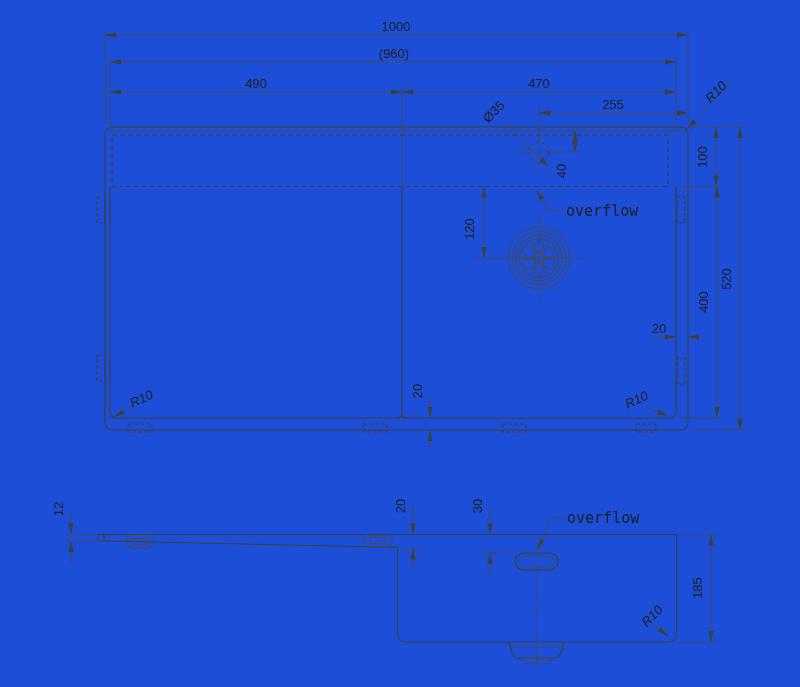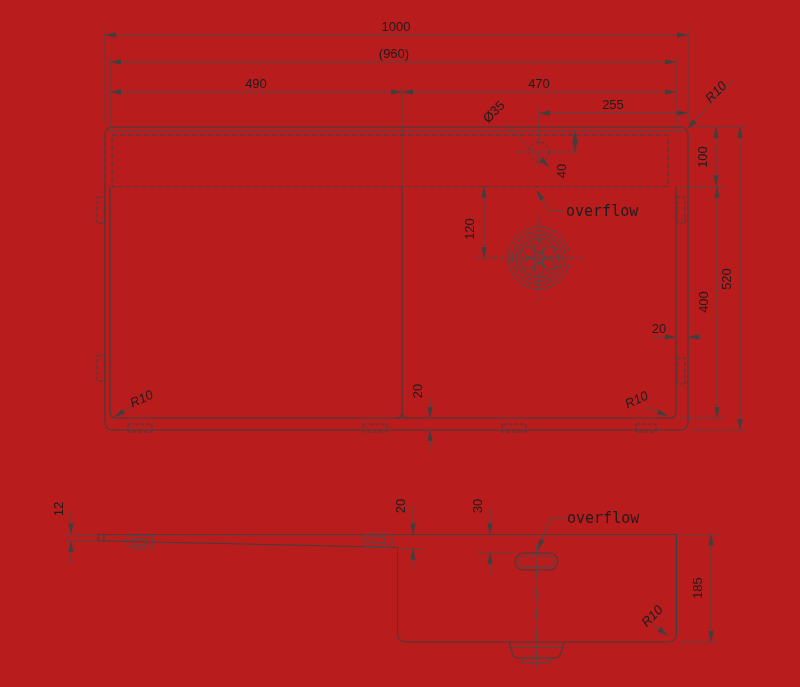--- a/index.html
+++ b/index.html
@@ -1,16 +1,16 @@
 <!DOCTYPE html>
 <html><head>
 <meta charset="utf-8">
 <style>
   html,body{margin:0;padding:0;background:#fff;}
-  .canvas{position:relative;width:800px;height:687px;background:#b91c1c;overflow:hidden;
+  .canvas{position:relative;width:800px;height:687px;background:#1d4ed8;overflow:hidden;
           font-family:"Liberation Sans", sans-serif;}
   svg{display:block;}
   .geo{stroke:#3f3f3f;stroke-width:1.1;fill:none;stroke-linecap:butt;}
   .geo2{stroke:#4a4a4a;stroke-width:1;fill:none;}
   .hid{stroke:#3f3f3f;stroke-width:1;fill:none;stroke-dasharray:5 3;}
   .clip{stroke:#3f3f3f;stroke-width:1;fill:none;stroke-dasharray:4 2;}
   .cl{stroke:#4a4a4a;stroke-width:0.8;fill:none;stroke-dasharray:12 3 3 3;}
   .dim{stroke:#4a4a4a;stroke-width:0.9;fill:none;}
   .ext{stroke:#4a4a4a;stroke-width:0.8;fill:none;}
   .dtx{font-family:"Liberation Sans", sans-serif;font-size:13px;fill:#1e1e1e;}

